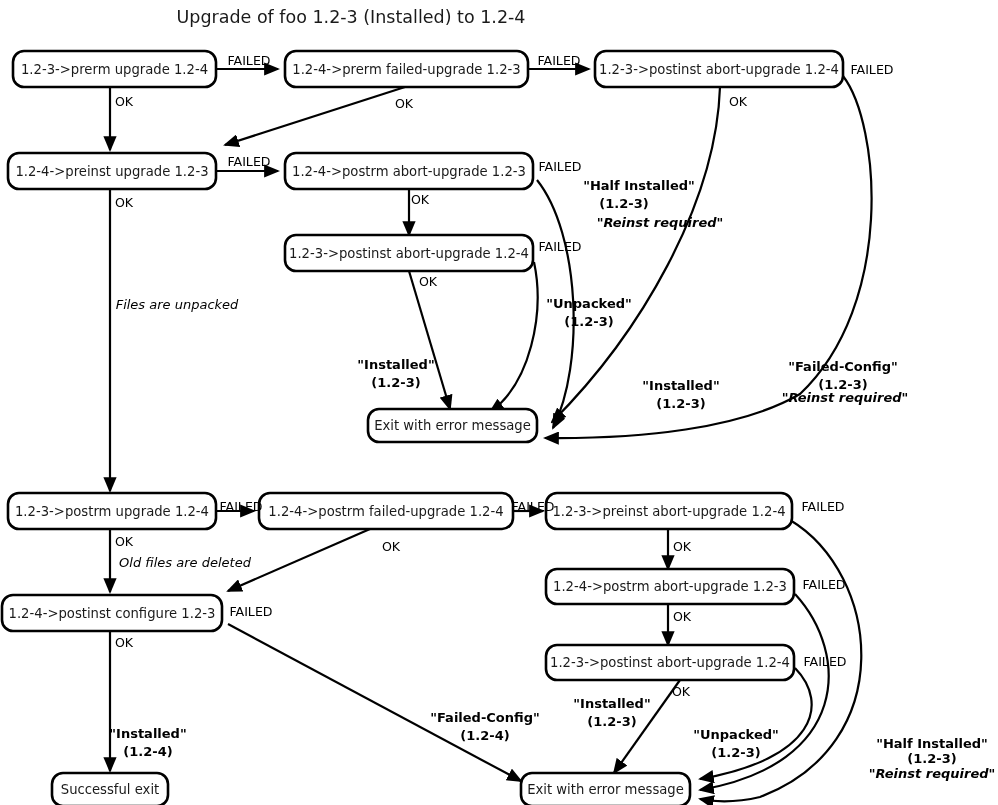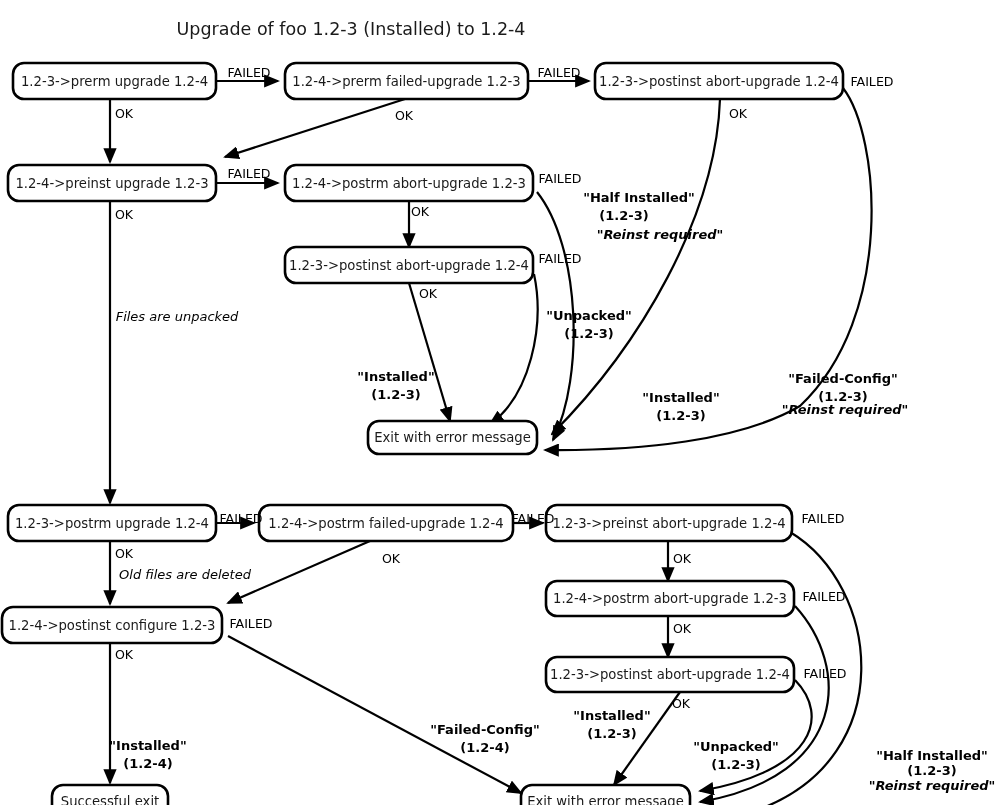--- a/index.html
+++ b/index.html
@@ -2,21 +2,21 @@
 <html><head>
 <meta charset="utf-8">
 <title>Upgrade of foo 1.2-3 (Installed) to 1.2-4</title>
 <style>
   html,body{margin:0;padding:0;background:#ffffff;}
   body{
     width:998px;height:805px;position:relative;overflow:hidden;
     font-family:"DejaVu Sans","Liberation Sans",sans-serif;
     color:#000000;
   }
-  #stage{position:absolute;left:0;top:16px;width:998px;height:644px;}
+  #stage{position:absolute;left:0;top:4px;width:998px;height:644px;}
   svg#diagram{position:absolute;left:0;top:0;width:998px;height:805px;}
 
   .node-label{
     font-family:"DejaVu Sans","Liberation Sans",sans-serif;
     font-size:13.2px;
     fill:#1a1a1a;
     text-anchor:middle;
     dominant-baseline:middle;
   }
   .edge-label{

